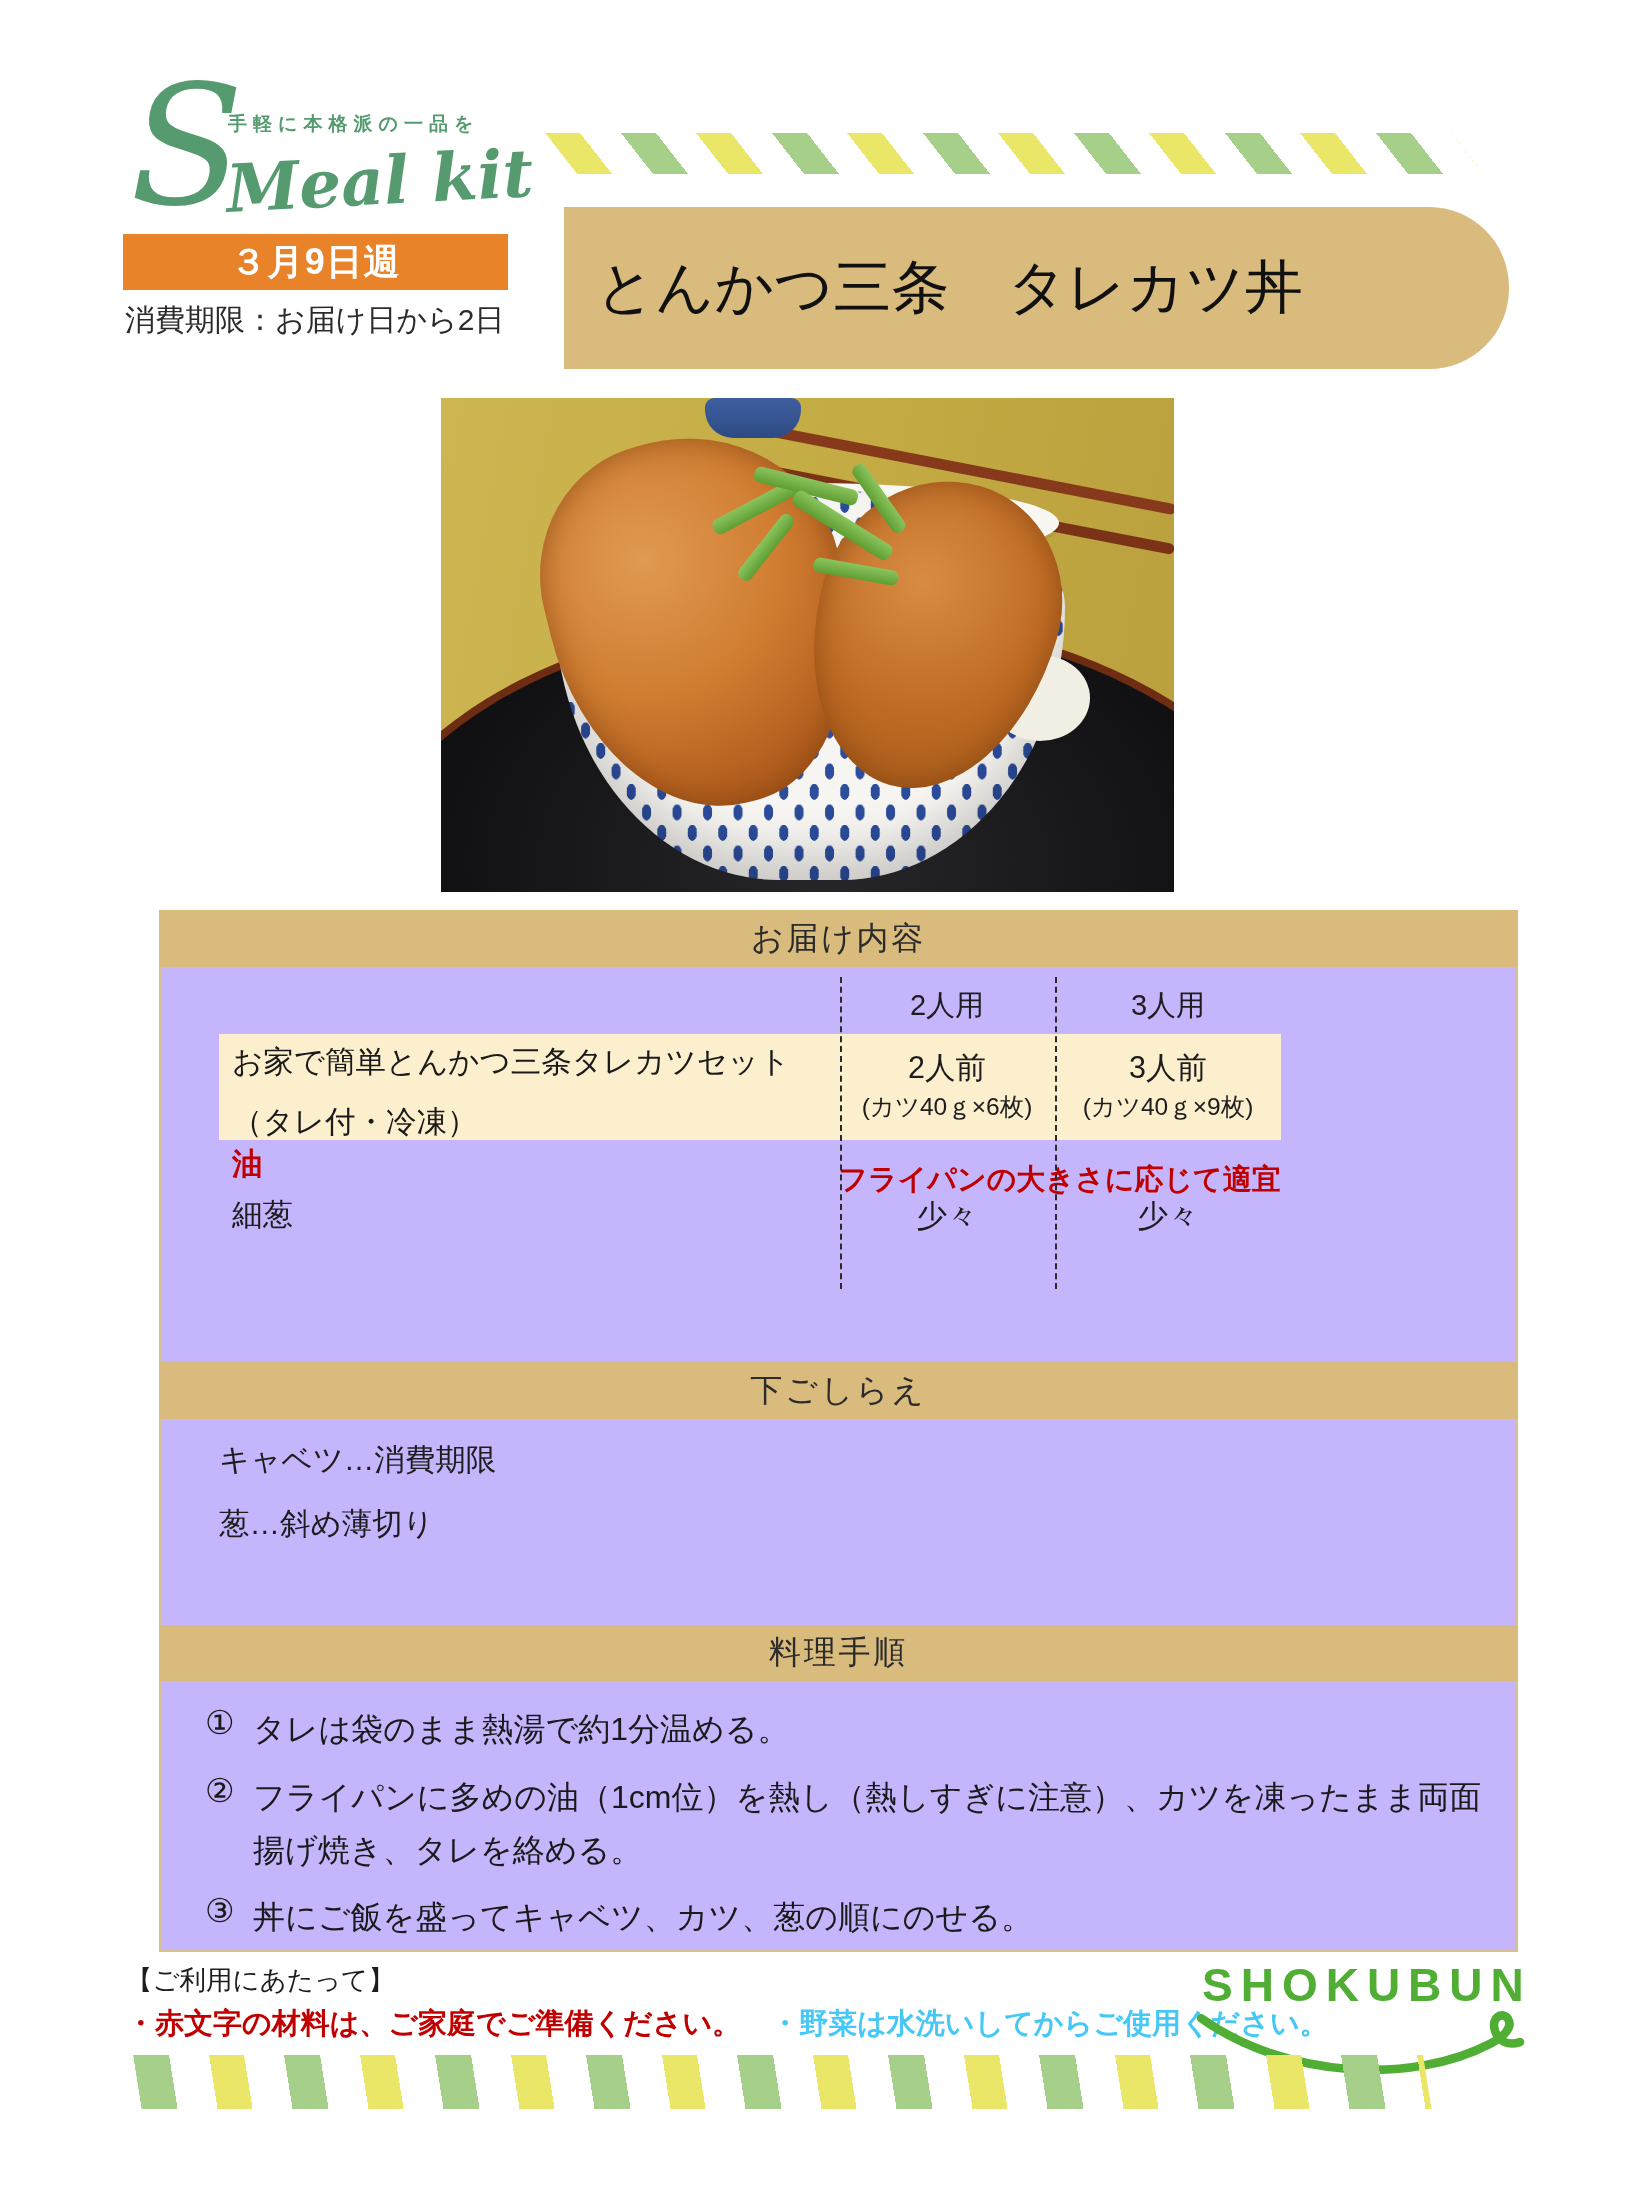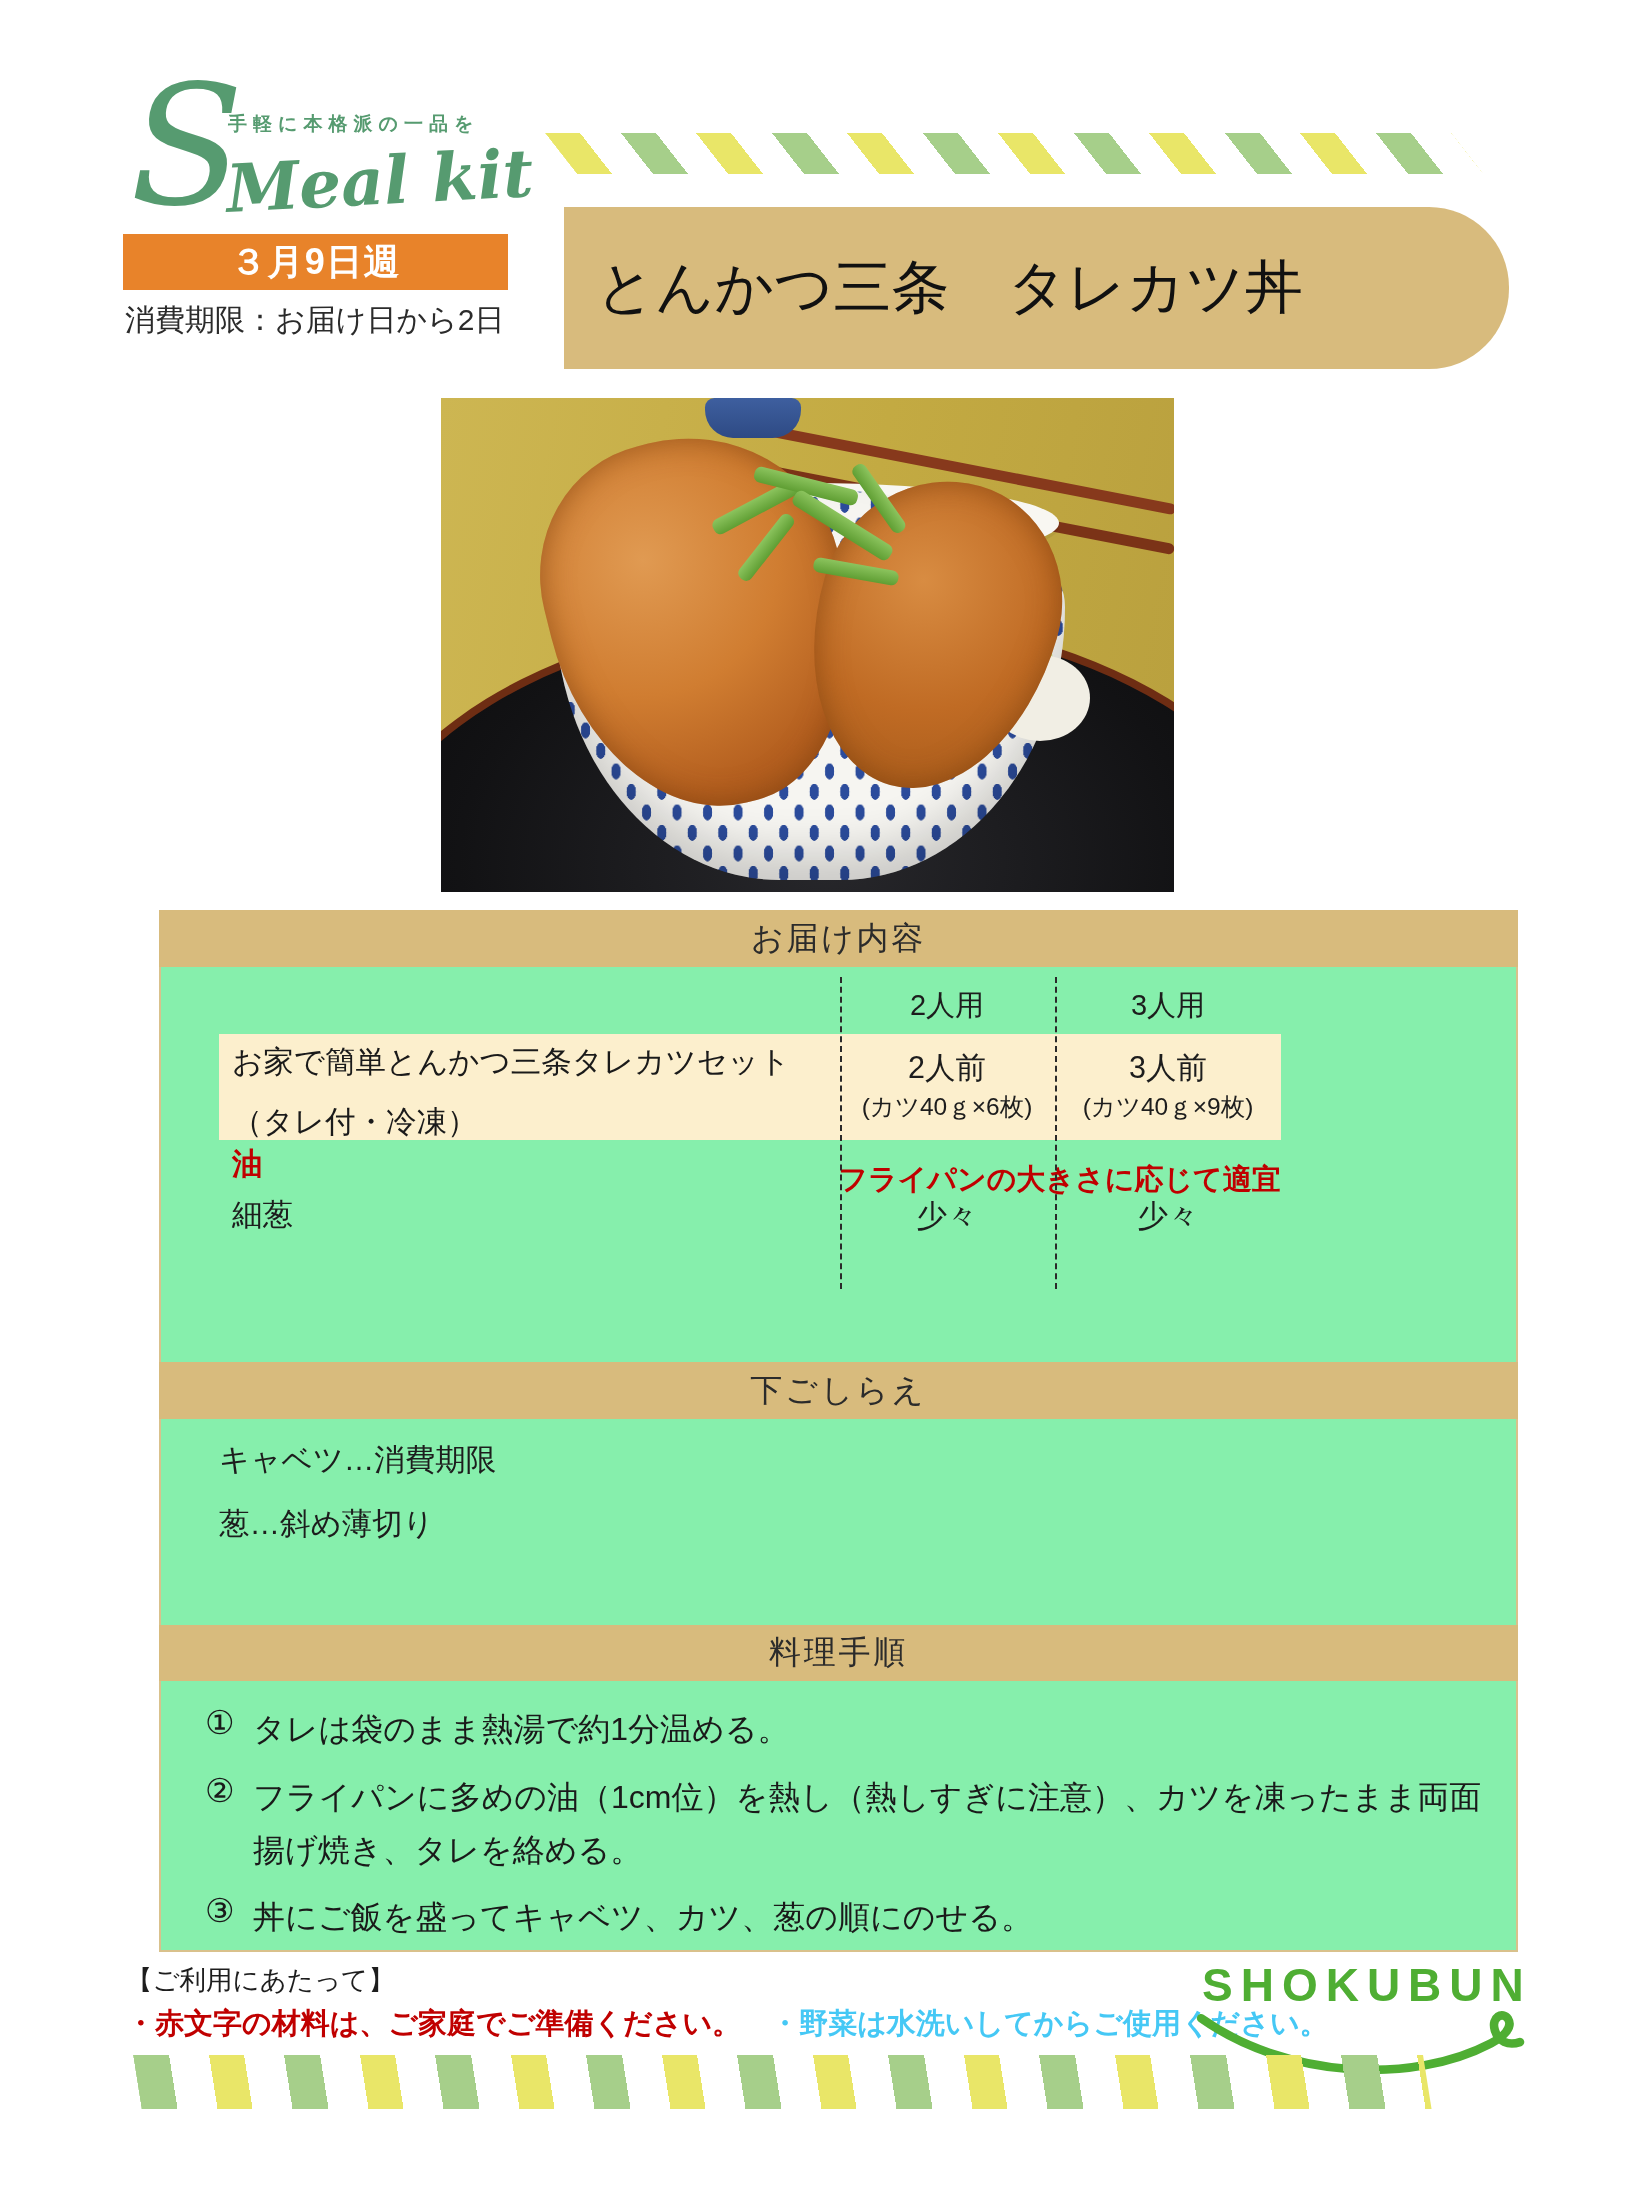--- a/index.html
+++ b/index.html
@@ -93,21 +93,21 @@
   .sc1{left:267px;top:100px;width:100px;height:16px;transform:rotate(-28deg);}
   .sc2{left:312px;top:80px;width:106px;height:16px;transform:rotate(14deg);}
   .sc3{left:345px;top:119px;width:113px;height:17px;transform:rotate(32deg);}
   .sc4{left:285px;top:142px;width:80px;height:14.6px;transform:rotate(-52deg);}
   .sc5{left:398px;top:93px;width:80px;height:14.6px;transform:rotate(55deg);}
   .sc6{left:372px;top:166px;width:86px;height:14.6px;transform:rotate(10deg);}
 
   
   .content-box{
     position:absolute;left:159px;top:910px;width:1359px;height:1042px;
-    border:2px solid var(--tanborder);background:#86efac;box-sizing:border-box;
+    border:2px solid var(--tanborder);background:#c4b5fd;box-sizing:border-box;
   }
   .section-bar{
     position:absolute;left:-2px;width:1359px;height:57px;background:var(--tan);
     display:flex;align-items:center;justify-content:center;
   }
   .section-bar span{font-size:32px;color:#2b2b2b;letter-spacing:2.7px;}
   .bar-1{top:-2px;}
   .bar-2{top:450px;}
   .bar-3{top:713px;height:56px;}
 

